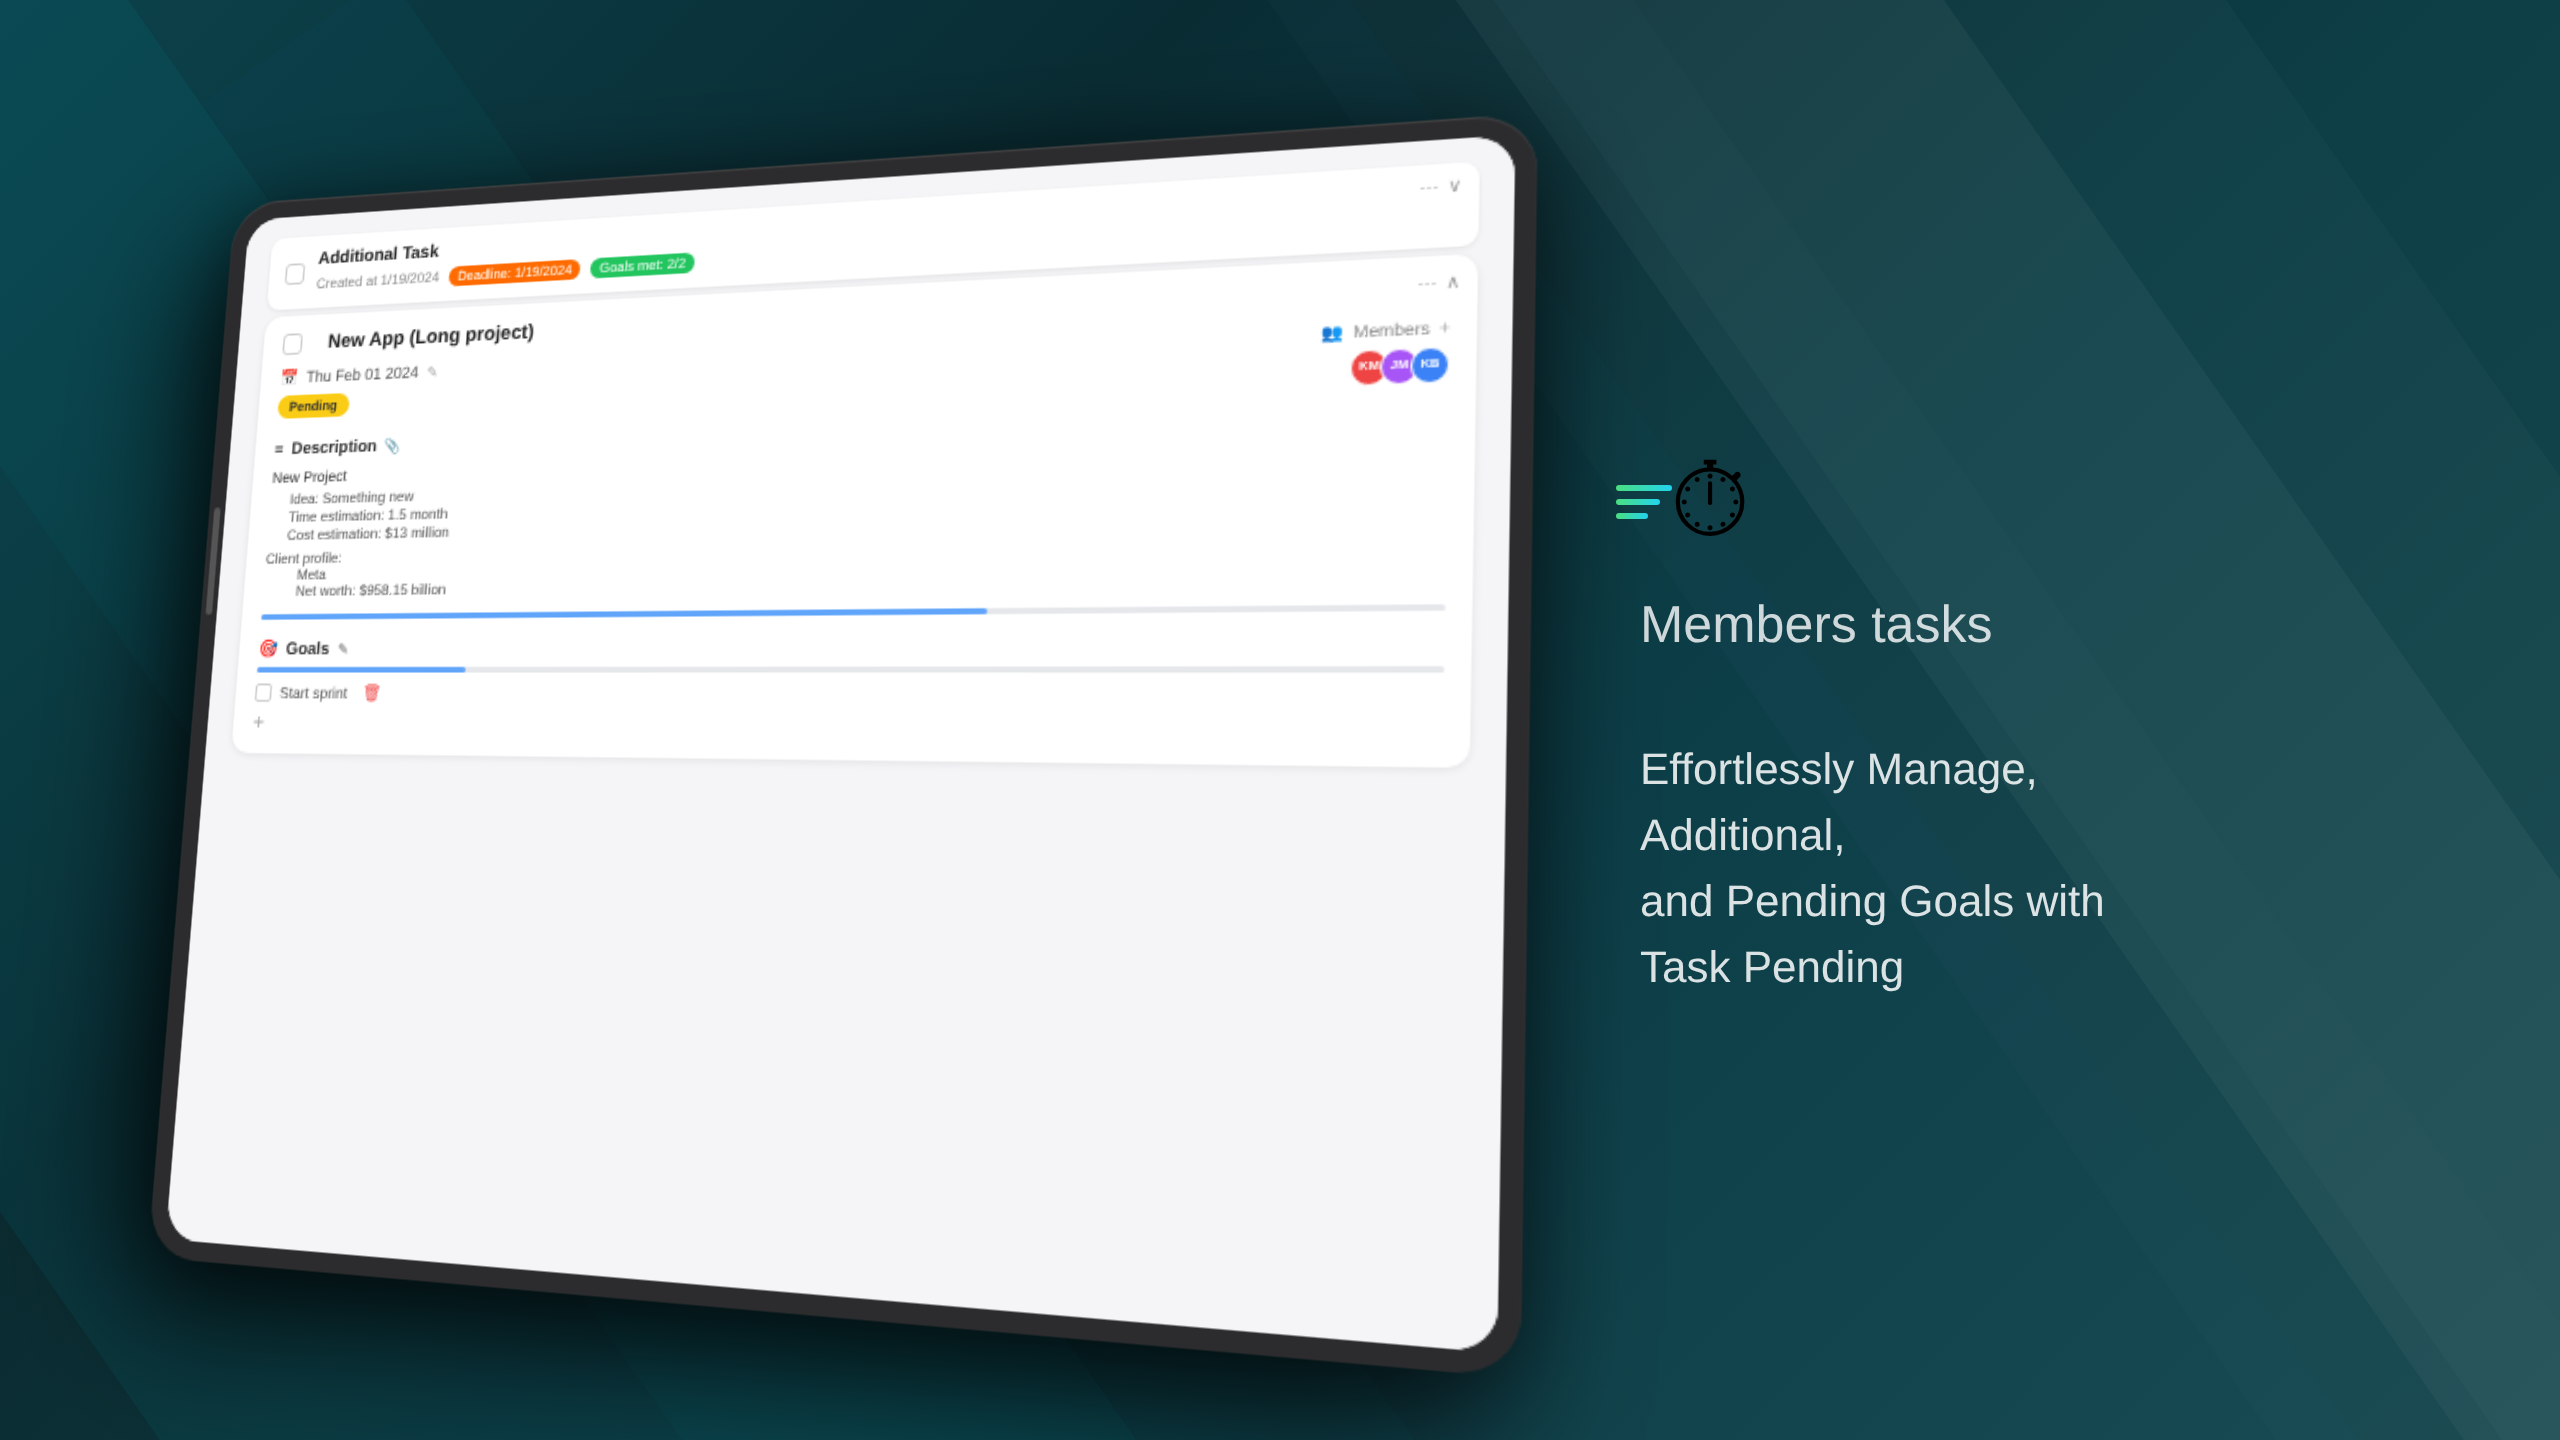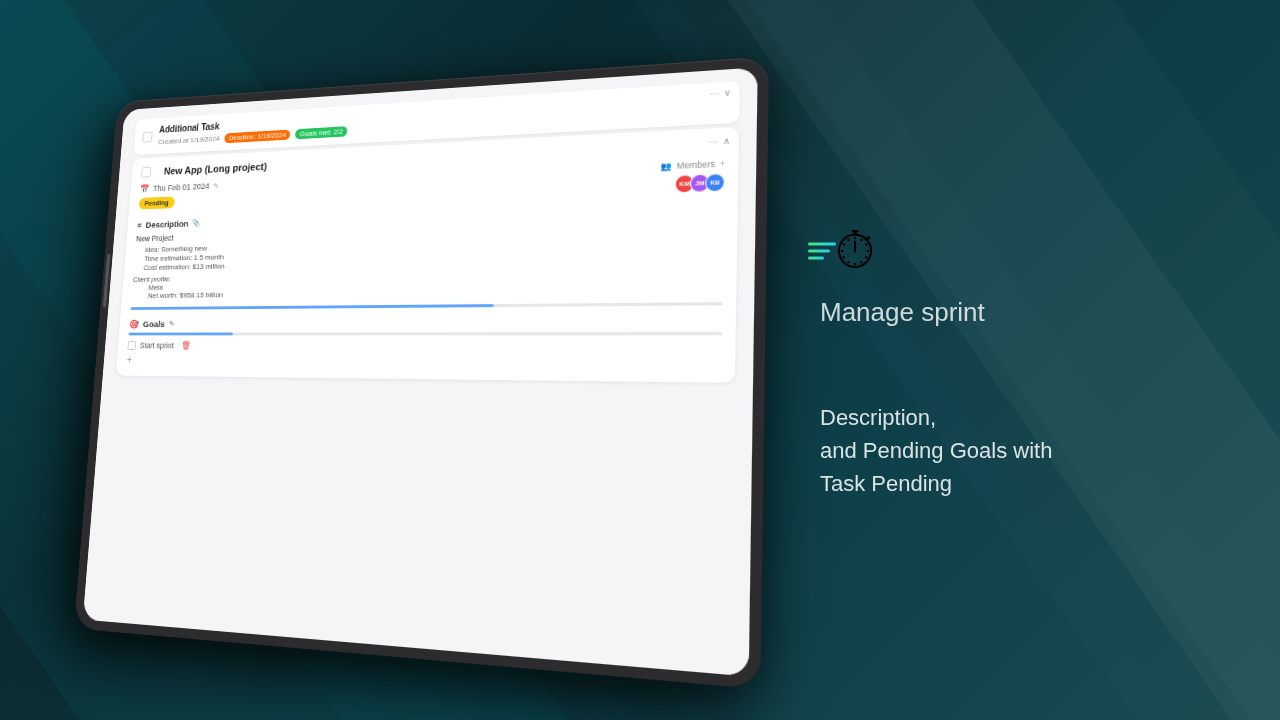--- a/index.html
+++ b/index.html
@@ -391,21 +391,21 @@
     <div class="logo-icon">
       <div class="logo-lines">
         <div class="logo-line" style="width: 28px;"></div>
         <div class="logo-line" style="width: 22px;"></div>
         <div class="logo-line" style="width: 16px;"></div>
       </div>
       <div class="logo-stopwatch">⏱</div>
     </div>
   </div>
 
-  <div class="app-subtitle">Manage sprint</div>
+  <div class="app-subtitle">Members tasks</div>
 
   <div class="tagline">
-    <br>
-    <span>Description,</span><br>
+    <span>Effortlessly Manage,</span><br>
+    <span>Additional,</span><br>
     <span>and Pending Goals with</span><br>
     <span>Task Pending</span>
   </div>
 </div>
 
 </body></html>

